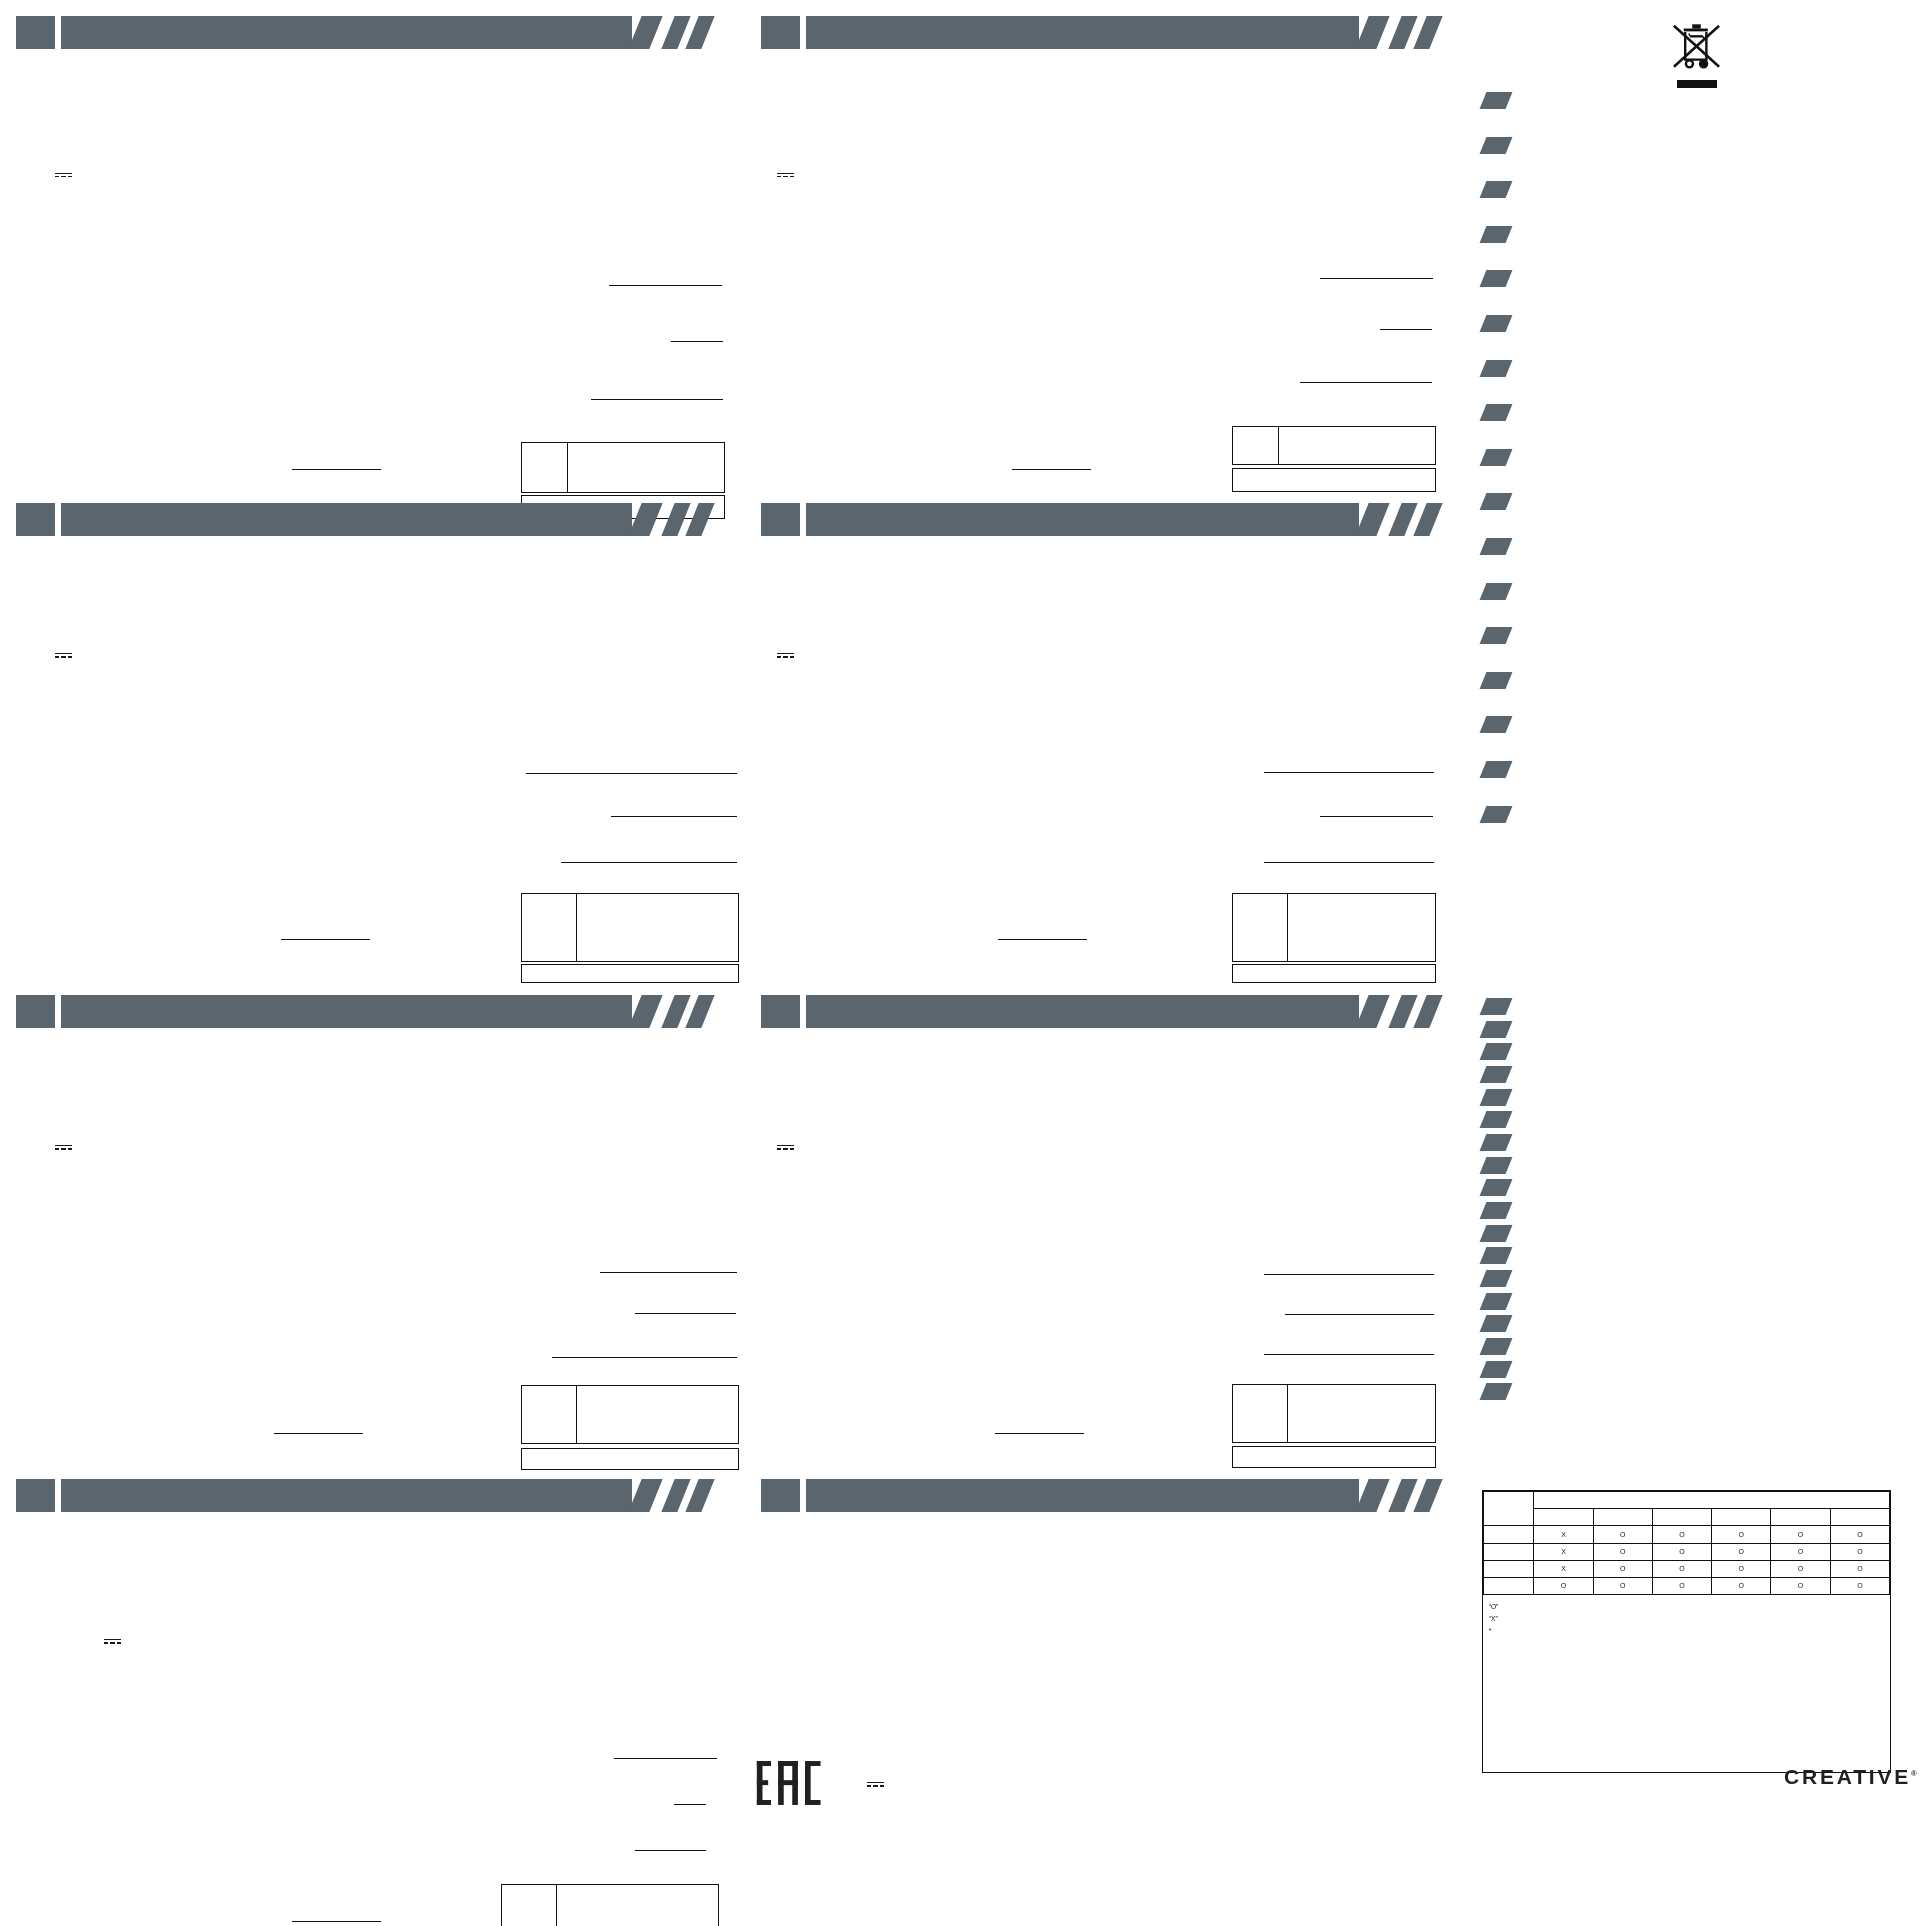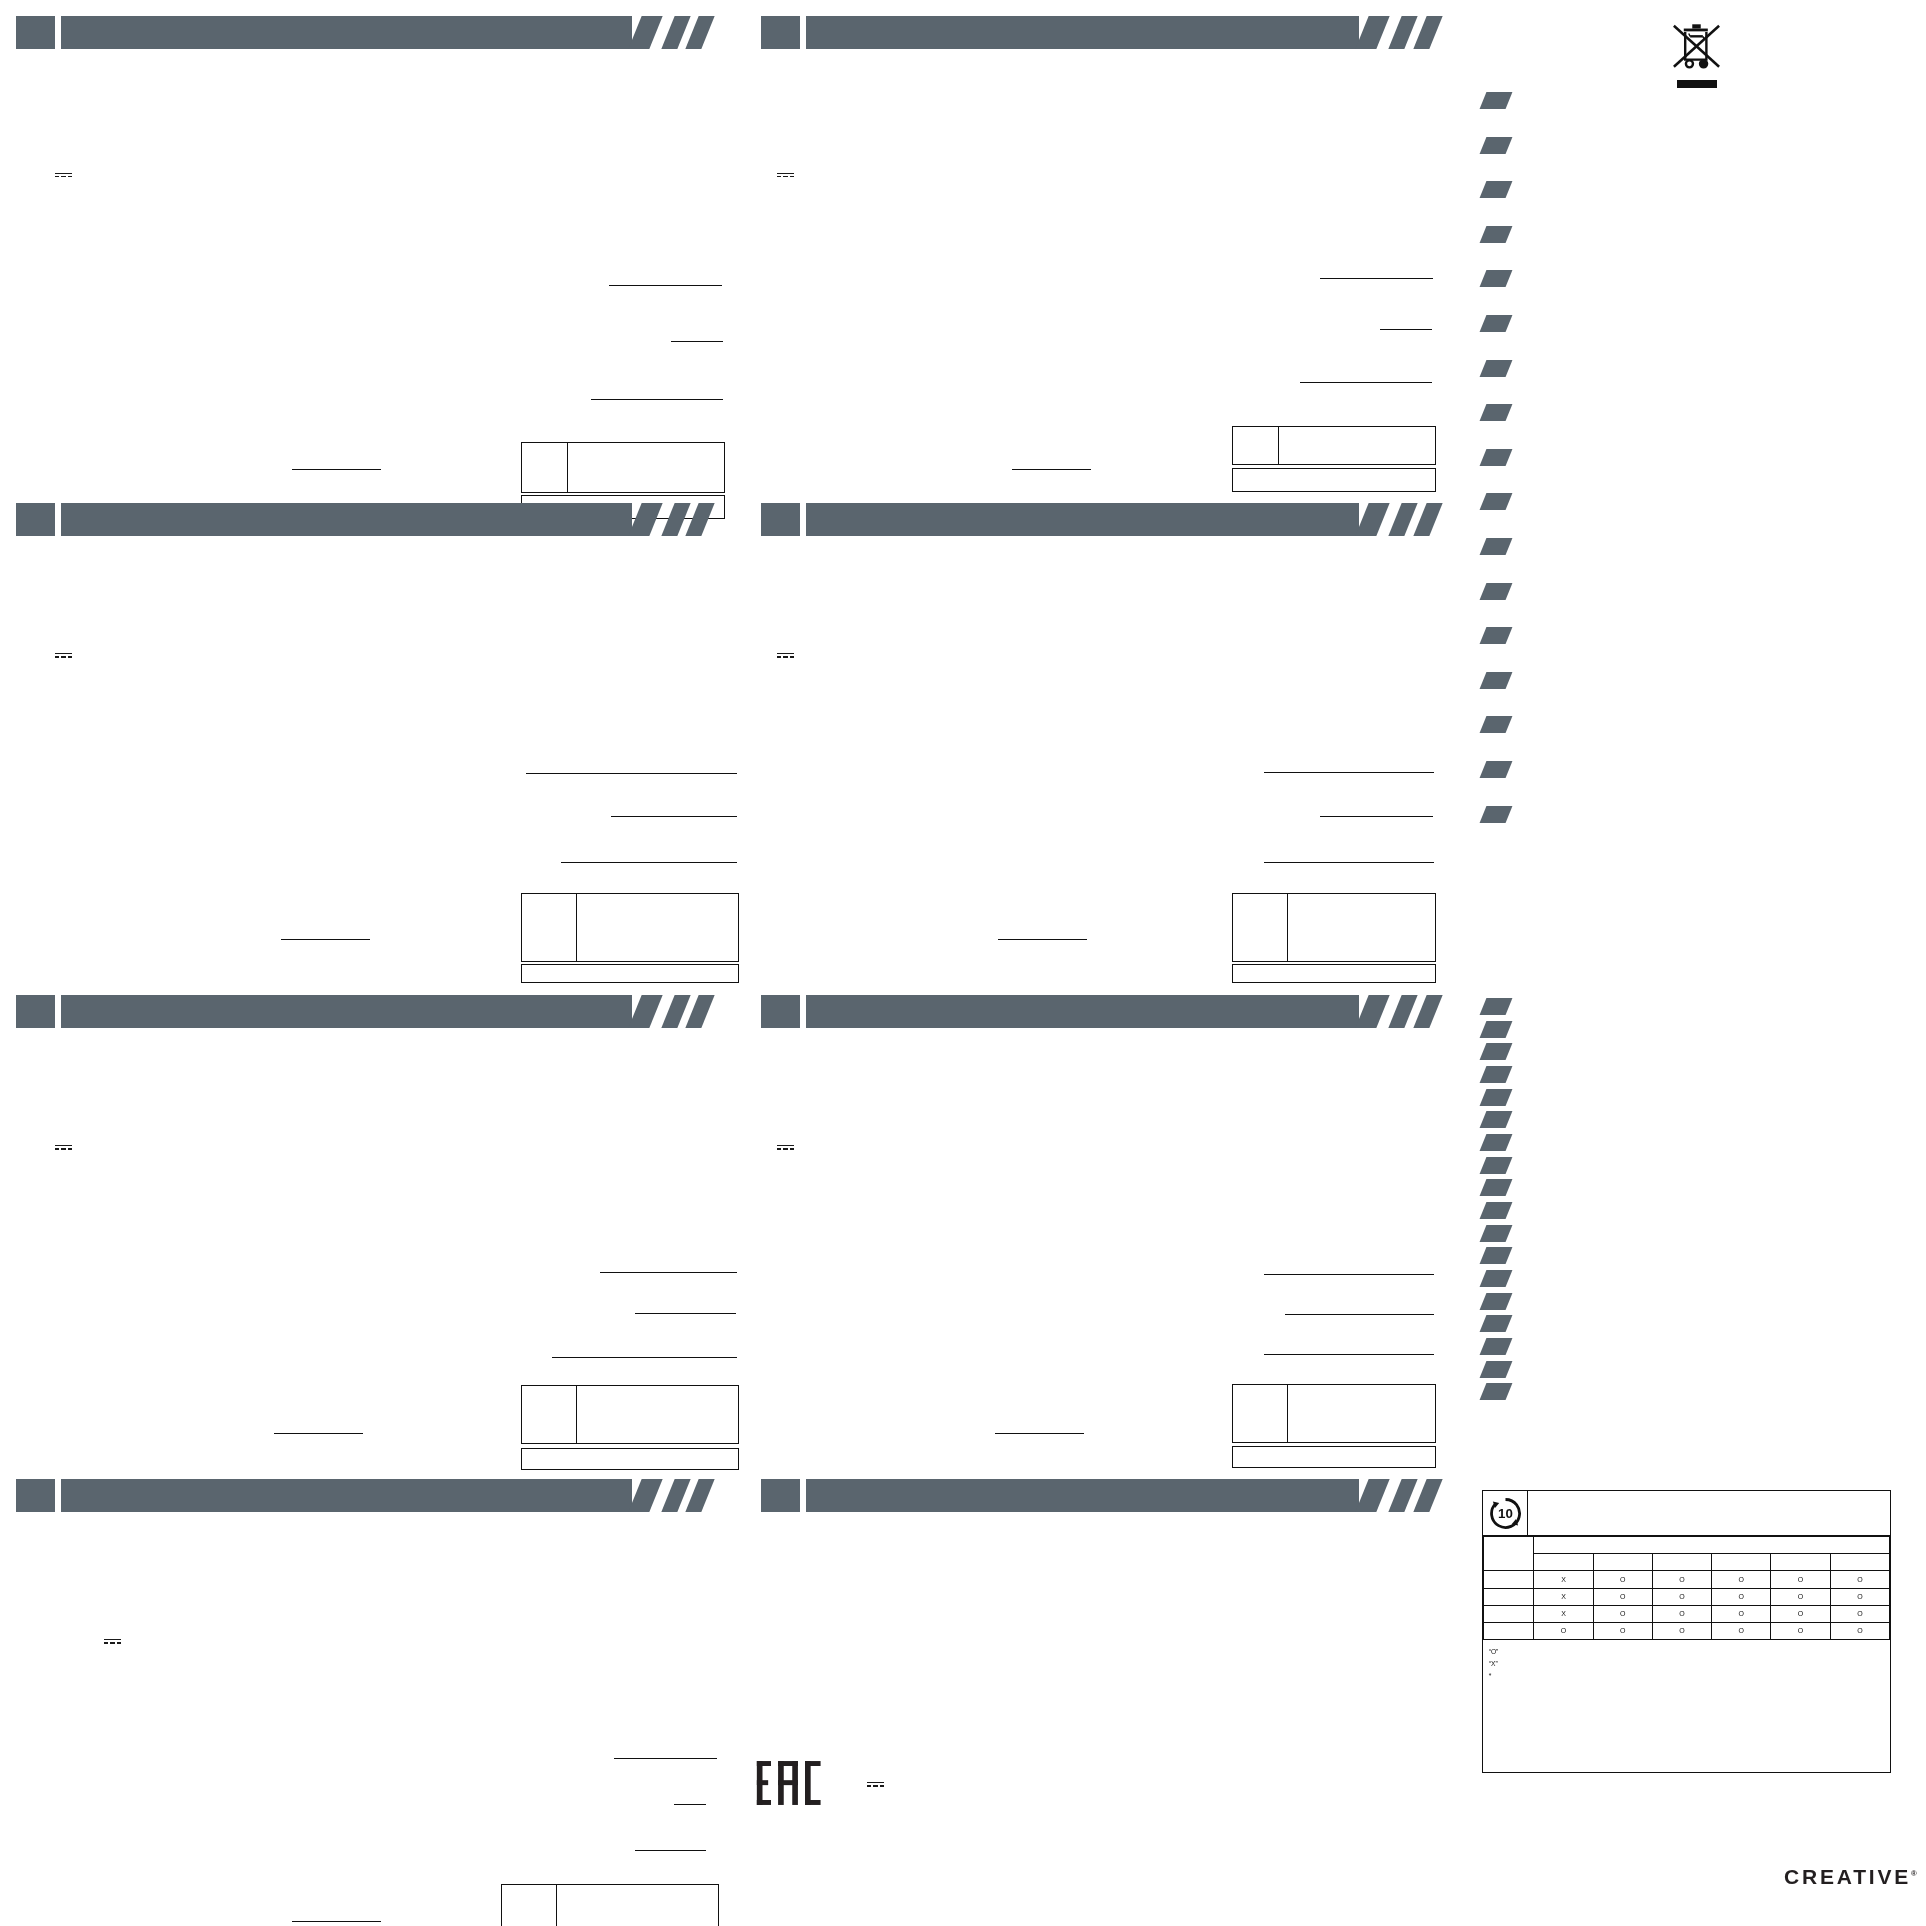--- a/index.html
+++ b/index.html
@@ -383,33 +383,20 @@
           <path d="M72 59 h22 v7 h-22 z"></path>
       </g>
     </svg>
   </div>
   <div class="dcsym" style="left:867px;top:1782px;">
     <i class="solid"></i>
       <i class="dash"></i>
   </div>
 
   <div class="rohs" style="left:1482px;top:1490px;width:409px;height:283px;">
-    <div class="rohs-top">
-      <div class="rohs-logo">
-        <svg width="35" height="35" viewBox="0 0 50 50" aria-hidden="true">
-          <g fill="none" stroke="#111" stroke-width="4">
-            <path d="M25 5 a20 20 0 1 1 -14.1 5.9"></path>
-          </g>
-          <path d="M7 8 l9 2 -6 7 z" fill="#111"></path>
-          <path d="M43 42 l-9 -2 6 -7 z" fill="#111"></path>
-          <text x="25" y="32" font-size="19" font-weight="bold" font-family="Liberation Sans, sans-serif" text-anchor="middle" fill="#111">10</text>
-        </svg>
-      </div>
-      <div class="rohs-note"></div>
-    </div>
 
     <table class="rohs-tbl">
       <thead>
         <tr>
           <th class="lead" rowspan="2"></th>
           <th class="group" colspan="6"></th>
         </tr>
         <tr>
           <th></th>
           <th></th>
@@ -459,18 +446,18 @@
       </tbody>
     </table>
 
     <div class="rohs-legend">
       <div>“O”</div>
       <div>“X”</div>
       <div>*</div>
     </div>
   </div>
 
-  <div class="brandlogo" style="left:1784px;top:1865px;">
+  <div class="brandlogo" style="left:1784px;top:1765px;">
     <span>CREATIVE</span><sup>®</sup>
   </div>
 
 </div>
 
 
 </body></html>

